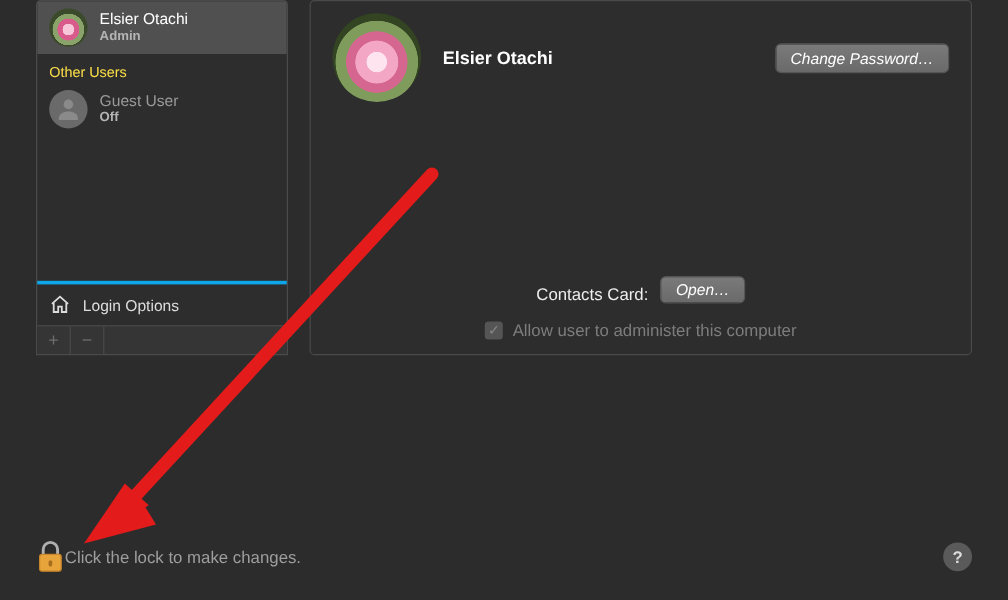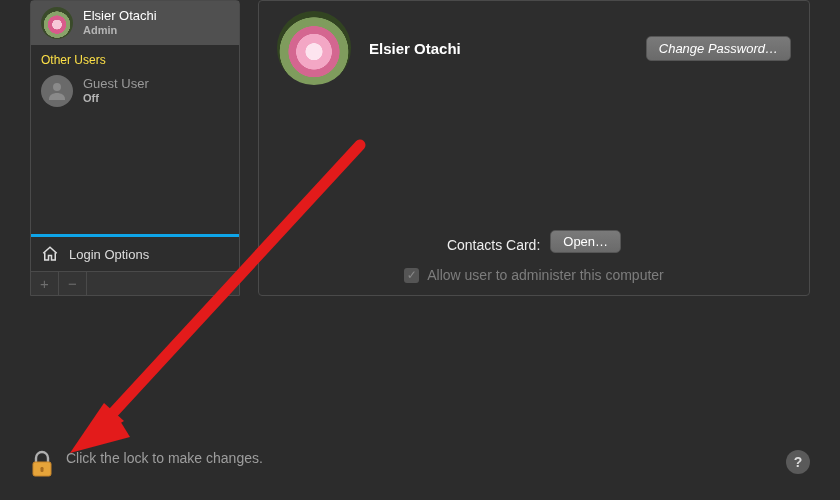--- a/index.html
+++ b/index.html
@@ -112,32 +112,32 @@
       text-align:center;
     }
     .contacts-row {
       display:flex; gap:10px; justify-content:center; align-items:flex-end;
       margin-bottom:14px;
     }
     .contacts-label { color:#eee; font-size:14px; }
     .open-btn {
       background: linear-gradient(#7a7a7a,#6a6a6a);
       border:1px solid #555; border-radius:5px;
-      color:#fff; padding:3px 12px; font-size:13px;
+      color:#fff; padding:3px 12px; font-size:13px;font-style:italic;
     }
     .admin-row { display:flex; gap:8px; justify-content:center; align-items:center; color:#7d7d7d; font-size:14px; }
     .checkbox {
       width:15px; height:15px; border-radius:3px;
       background:#555; display:inline-flex; align-items:center; justify-content:center;
       color:#888; font-size:12px;
     }
     .lock-bar {
       position:absolute;
       left:30px; right:30px; bottom:22px;
-      display:flex; align-items:flex-start; gap:12px;
+      display:flex; align-items:center; 
       color:#9e9e9e;
       font-size:14px;
     }
     .lock-icon { width:24px; height:28px; }
     .help-btn {
       margin-left:auto;
       width:24px; height:24px; border-radius:50%;
       background:#5a5a5a; color:#ddd;
       display:flex;align-items:center;justify-content:center;
       font-size:14px; font-weight:bold;

